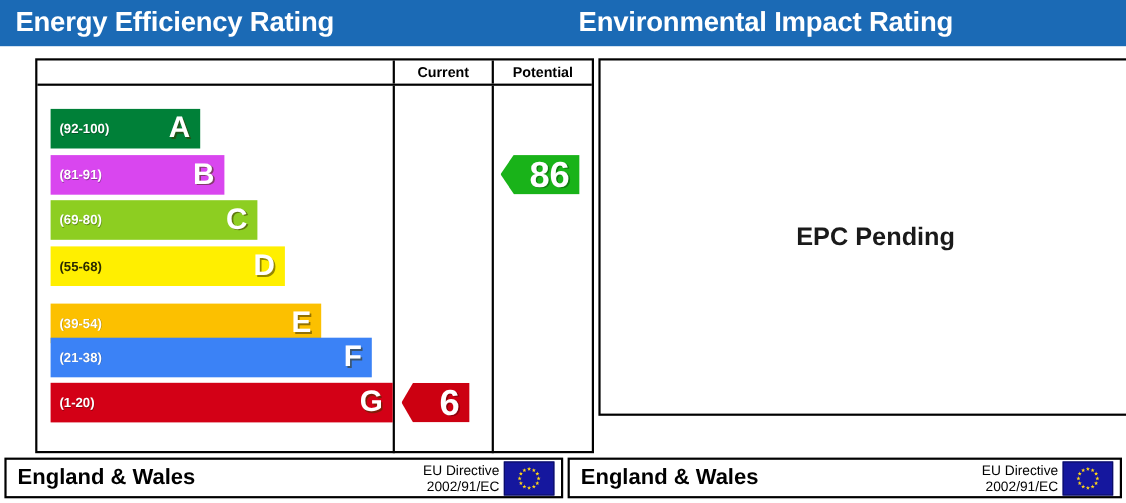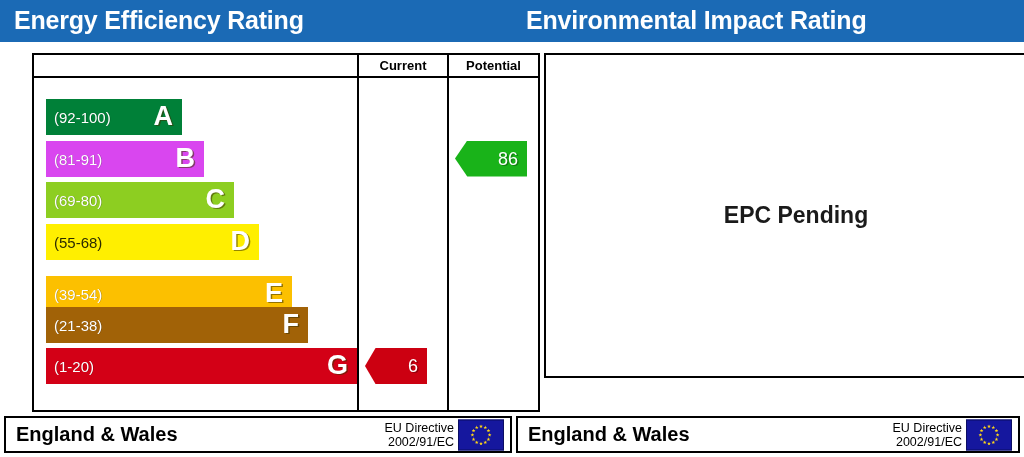--- a/index.html
+++ b/index.html
@@ -113,22 +113,22 @@
     position: absolute;
     left: 12px;
     height: 36px;
     box-sizing: border-box;
   }
   .band-range {
     position: absolute;
     left: 8px;
     top: 50%;
     transform: translateY(-50%);
-    font-size: 15px;
-    font-weight: normal;
+    font-size: 12px;
+    font-weight: bold;
     color: #ffffff;
     text-shadow: 0.5px 0.5px 0 rgba(0,0,0,0.35);
     white-space: nowrap;
   }
   .band-range.dark { color: #2b2b00; text-shadow: none; }
   .band-letter {
     position: absolute;
     right: 9px;
     top: 50%;
     transform: translateY(-52%);
@@ -148,22 +148,22 @@
     position: relative;
     width: 100%;
     height: 100%;
     clip-path: polygon(0% 50%, 17% 0%, 100% 0%, 100% 100%, 17% 100%);
   }
   .arrow-val {
     position: absolute;
     right: 9px;
     top: 50%;
     transform: translateY(-52%);
-    font-size: 18px;
-    font-weight: normal;
+    font-size: 33px;
+    font-weight: bold;
     color: #ffffff;
     text-shadow: 1.5px 1.5px 0 rgba(0,0,0,0.3);
     line-height: 1;
   }
 
   
   .pending-msg {
     position: absolute;
     left: 0; top: 0;
     width: 100%;
@@ -256,21 +256,21 @@
               <span class="band-letter">C</span>
             </div>
             <div class="band" style="top: 145.5px; width: 213px; background: rgb(255, 239, 0);">
               <span class="band-range dark">(55-68)</span>
               <span class="band-letter">D</span>
             </div>
             <div class="band" style="top: 198px; width: 246px; background: rgb(252, 192, 0);">
               <span class="band-range">(39-54)</span>
               <span class="band-letter">E</span>
             </div>
-            <div class="band" style="top: 228.5px; width: 262px; background: #a16207;">
+            <div class="band" style="top: 228.5px; width: 292px; background: #3b82f6;">
               <span class="band-range">(21-38)</span>
               <span class="band-letter">F</span>
             </div>
             <div class="band" style="top: 270px; width: 311px; background: rgb(211, 0, 22);">
               <span class="band-range">(1-20)</span>
               <span class="band-letter">G</span>
             </div>
           </div>
       </div>
 

